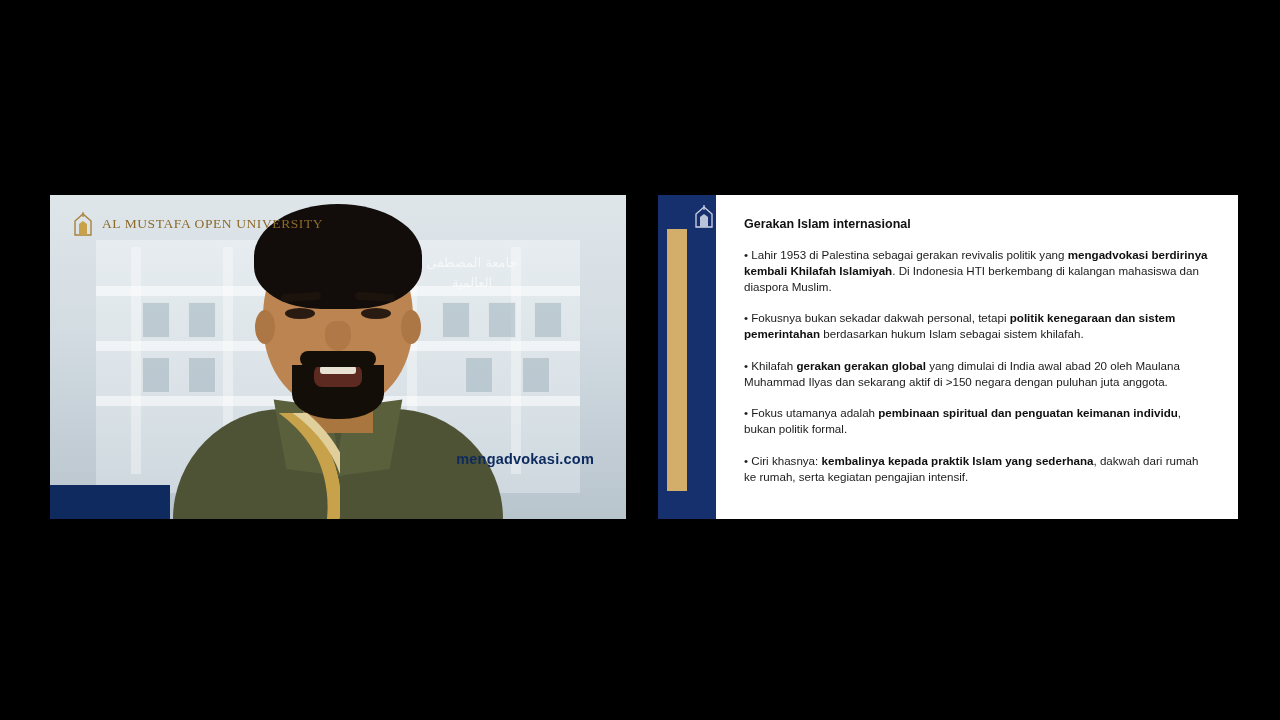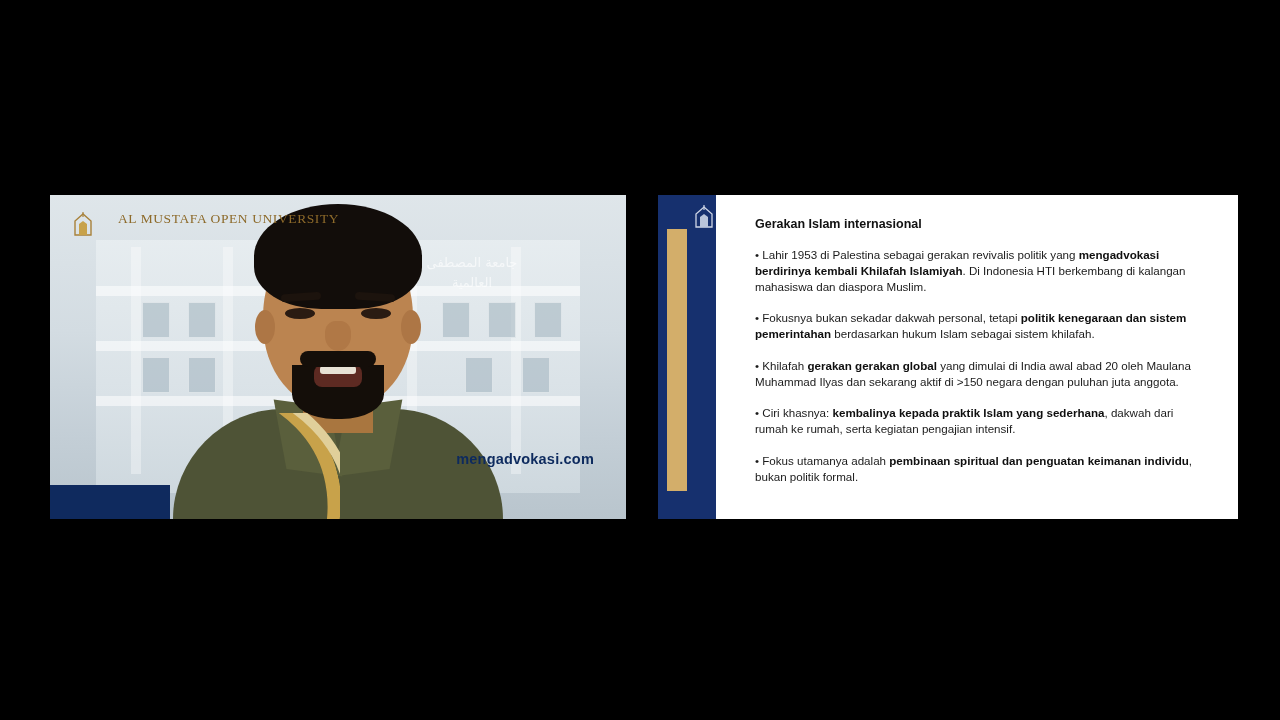--- a/index.html
+++ b/index.html
@@ -258,21 +258,22 @@
     background: #140e09;
     border-radius: 0 0 46% 46%;
   }
 
   
   .vid-logo {
     position: absolute;
     left: 22px;
     top: 16px;
     display: flex;
-    gap: 24px;
+    align-items: center;
+    gap: 8px;
   }
   .vid-logo .mark {
     width: 22px;
     height: 26px;
   }
   .vid-logo .txt {
     font-family: "Liberation Serif", serif;
     font-size: 13.5px;
     letter-spacing: .6px;
     color: #8d6a2a;
@@ -333,21 +334,21 @@
     top: 8px;
     width: 24px;
     height: 26px;
   }
   .slide-body {
     position: absolute;
     left: 58px;
     top: 0;
     right: 0;
     bottom: 0;
-    padding: 22px 30px 10px 39px;
+    padding: 22px 30px 10px 28px;
     box-sizing: border-box;
     color: #1b1b1b;
   }
   .slide-title {
     font-size: 12.5px;
     font-weight: bold;
     color: #111111;
     margin: 0 0 14px 0;
   }
   .sec-head {
@@ -451,20 +452,20 @@
 
     <div class="slide-body">
       <div class="slide-title">Gerakan Islam internasional</div>
       <div id="slide-sections">
           <div class="sec-block">
             <div class="bullet"><span>• Lahir 1953 di Palestina sebagai gerakan revivalis politik yang </span><b>mengadvokasi berdirinya kembali Khilafah Islamiyah</b><span>. Di Indonesia HTI berkembang di kalangan mahasiswa dan diaspora Muslim.</span></div>
             <div class="bullet"><span>• Fokusnya bukan sekadar dakwah personal, tetapi </span><b>politik kenegaraan dan sistem pemerintahan</b><span> berdasarkan hukum Islam sebagai sistem khilafah.</span></div>
           </div>
           <div class="sec-block">
             <div class="bullet"><span>• Khilafah </span><b>gerakan gerakan global</b><span> yang dimulai di India awal abad 20 oleh Maulana Muhammad Ilyas dan sekarang aktif di &gt;150 negara dengan puluhan juta anggota.</span></div>
+            <div class="bullet"><span>• Fokus utamanya adalah </span><b>pembinaan spiritual dan penguatan keimanan individu</b><span>, bukan politik formal.</span></div>
             <div class="bullet"><span>• Ciri khasnya: </span><b>kembalinya kepada praktik Islam yang sederhana</b><span>, dakwah dari rumah ke rumah, serta kegiatan pengajian intensif.</span></div>
-            <div class="bullet"><span>• Fokus utamanya adalah </span><b>pembinaan spiritual dan penguatan keimanan individu</b><span>, bukan politik formal.</span></div>
           </div>
         </div>
     </div>
   </div>
 
 </div>
 
 </body></html>

